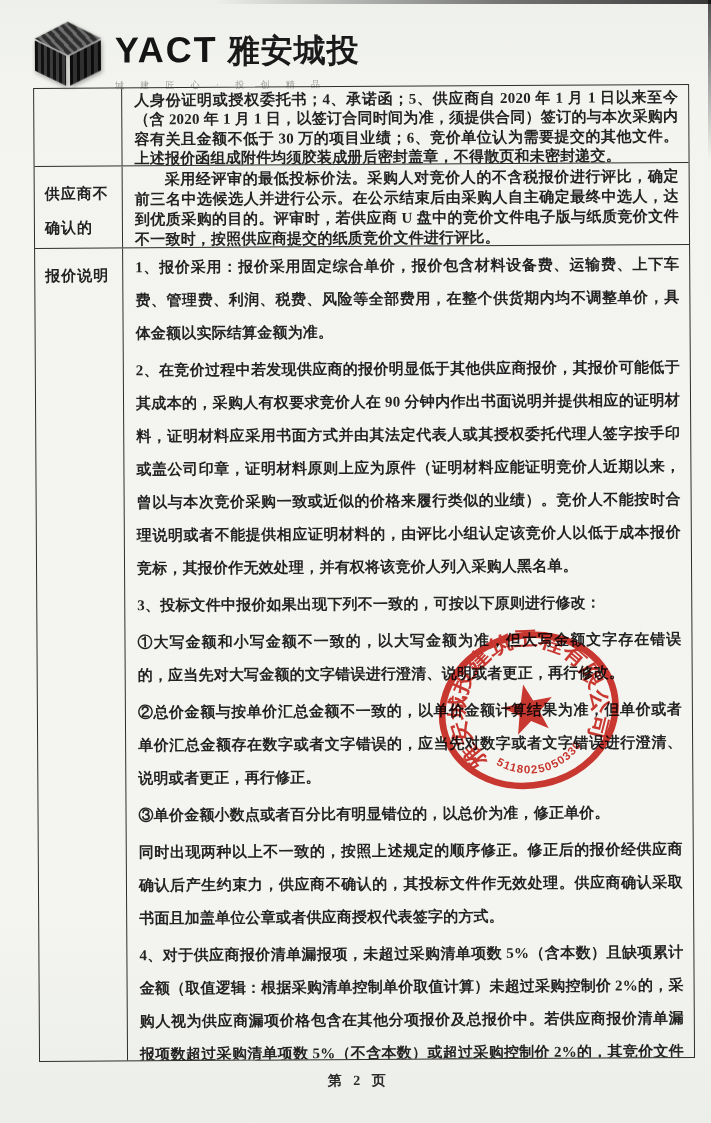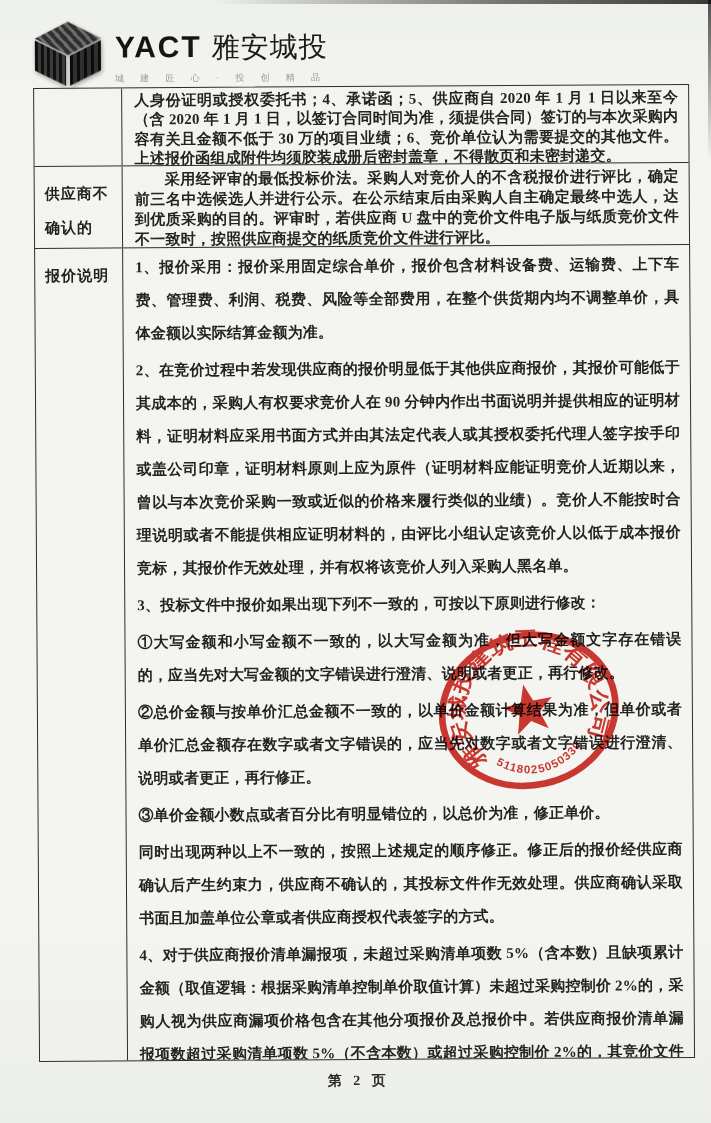--- a/index.html
+++ b/index.html
@@ -31,22 +31,22 @@
   .cube .left{
     clip-path:polygon(0 29%,47% 53%,47% 100%,0 76%);
     background:repeating-linear-gradient(90deg,#101010 0 3px,#3c3c3c 3px 6px);
   }
   .cube .right{
     clip-path:polygon(53% 53%,100% 29%,100% 76%,53% 100%);
     background:repeating-linear-gradient(90deg,#0b0b0b 0 3px,#303030 3px 7px);
   }
   .logo-text{margin-left:14px;padding-top:8px;}
   .logo-line1{display:flex;align-items:baseline;gap:10px;}
-  .logo-acronym{font-family:"Liberation Sans","DejaVu Sans",sans-serif;font-weight:bold;font-size:30px;letter-spacing:2px;color:#151515;}
-  .logo-company{font-weight:normal;font-size:28px;color:#1a1a1a;letter-spacing:1px;}
+  .logo-acronym{font-family:"Liberation Sans","DejaVu Sans",sans-serif;font-weight:bold;font-size:36px;letter-spacing:2px;color:#151515;}
+  .logo-company{font-weight:bold;font-size:32px;color:#1a1a1a;letter-spacing:1px;}
   .logo-tagline{margin-top:5px;font-size:9px;color:#9a9a96;letter-spacing:7px;}
 
   
   .doc-table{
     position:absolute;left:36px;top:86px;width:654px;
     border:1.6px solid #2e2e2c;background:transparent;
   }
   .t-row{display:flex;border-bottom:1.6px solid #2e2e2c;}
   .t-row:last-child{border-bottom:none;}
   .label-cell{

